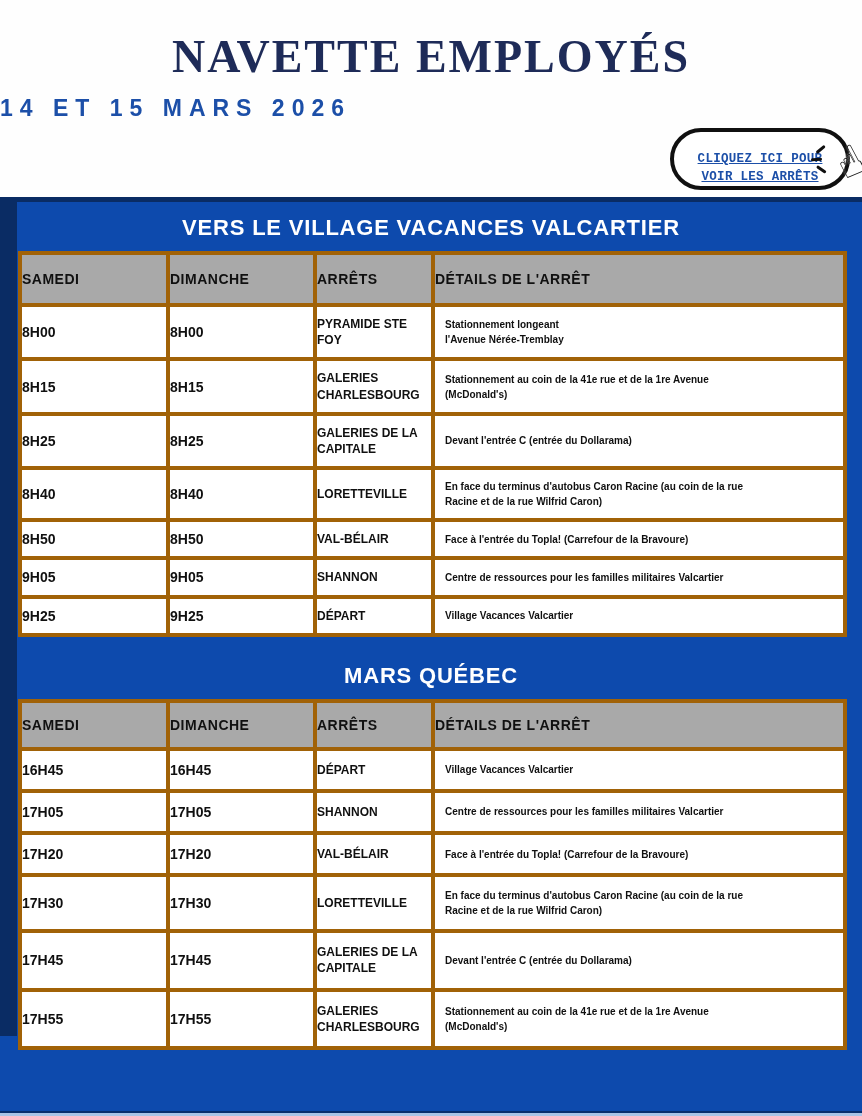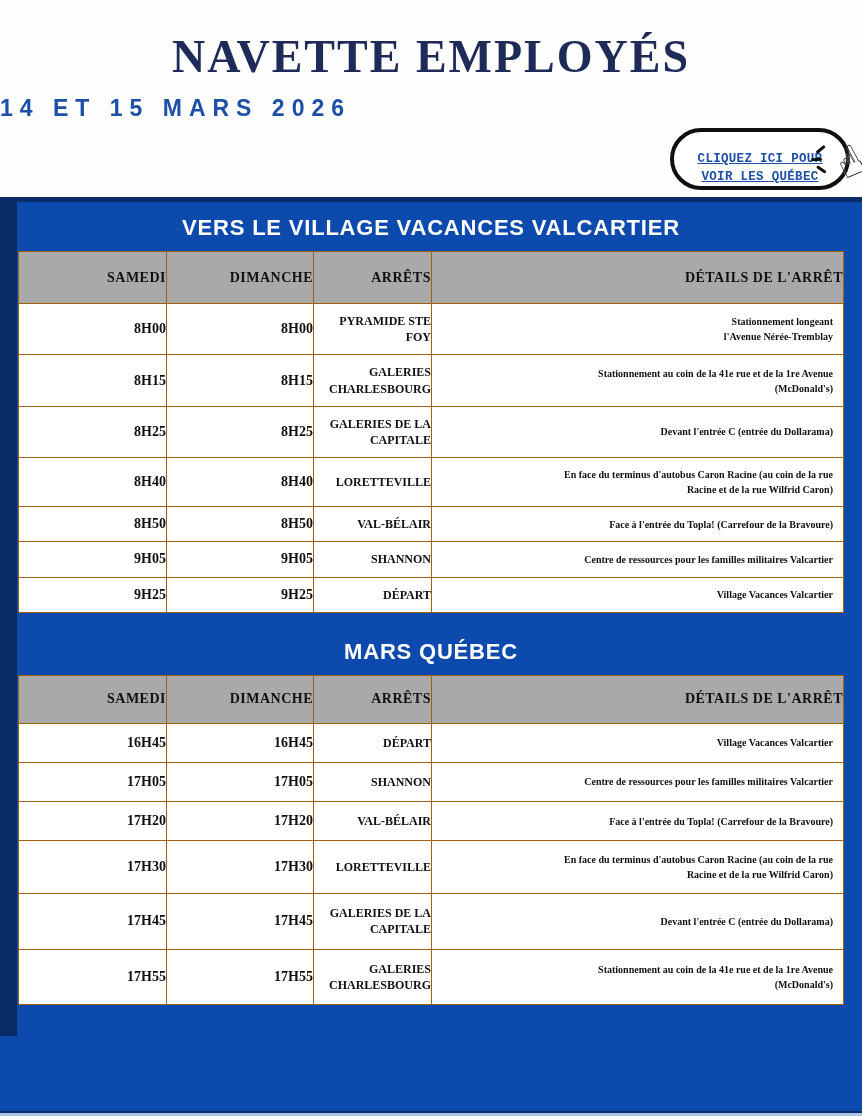--- a/index.html
+++ b/index.html
@@ -71,25 +71,24 @@
   .section-title.second { margin-top:26px; }
 
   table.schedule {
     border-collapse:collapse;
     margin:10px 0 0 18px;
     width:825px;
     table-layout:fixed;
     background:#ffffff;
   }
   table.schedule th, table.schedule td {
-    border:1px solid #a16207;
-    text-align:right; vertical-align:middle;
+    border:4px solid #a16207;
+    text-align:left; vertical-align:middle;
     color:#101010;
     white-space:pre-line;
-    font-family:Liberation Serif, serif;
   }
   table.schedule th {
     background:#a9a9a9;
     font-size:14px; font-weight:700; letter-spacing:0.5px;
     height:52px;
   }
   table.schedule td { font-weight:700; background:#ffffff; }
   table.schedule td.col-sam, table.schedule td.col-dim { font-size:14px; }
   table.schedule td.col-stop { font-size:12px; line-height:1.35; }
   table.schedule td.col-detail { font-size:10px; line-height:1.5; padding:0 10px; }
@@ -103,21 +102,21 @@
 </style>
 </head>
 <body>
 
 <div class="top-area">
   <div class="main-title">NAVETTE EMPLOYÉS</div>
   <div class="sub-title">14 ET 15 MARS 2026</div>
 
   <div class="link-btn">
     <span class="lbl">CLIQUEZ ICI POUR</span>
-    <span class="lbl">VOIR LES QUÉBEC</span>
+    <span class="lbl">VOIR LES ARRÊTS</span>
     <span class="hand-wrap">
       <span class="spark s1"></span>
       <span class="spark s2"></span>
       <span class="spark s3"></span>
       <span class="hand-glyph">☝</span>
     </span>
   </div>
 </div>
 
 <div class="blue-band">

